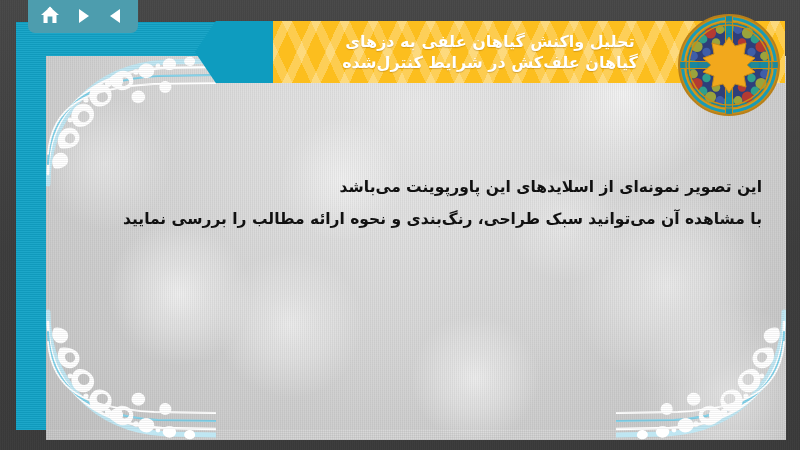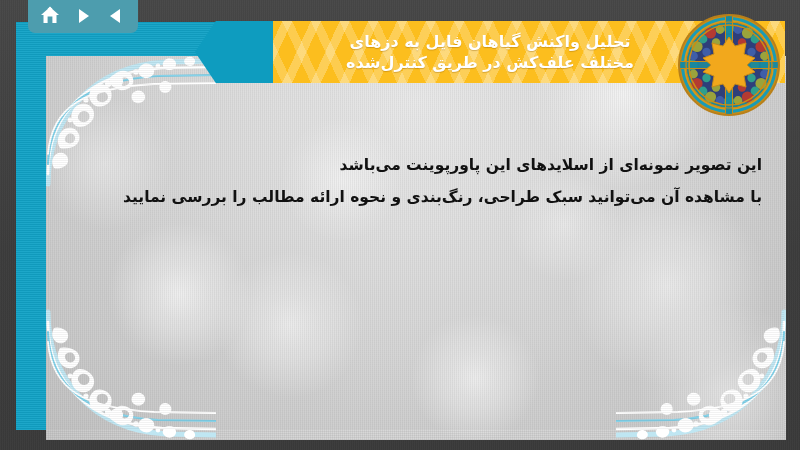--- a/index.html
+++ b/index.html
@@ -217,21 +217,21 @@
     height: 106px;
     z-index: 25;
   }
   .medallion svg { display: block; width: 100%; height: 100%; }
 
   
   .body-text {
     position: absolute;
     left: 0;
     right: 24px;
-    top: 94px;
+    top: 116px;
     text-align: right;
     direction: rtl;
     font-family: "DejaVu Sans", sans-serif;
     font-size: 15.5px;
     font-weight: bold;
     color: #111111;
     line-height: 2.05;
     z-index: 10;
   }
   .body-line { display: block; }
@@ -340,22 +340,22 @@
         <span class="body-line">با مشاهده آن می‌توانید سبک طراحی، رنگ‌بندی و نحوه ارائه مطالب را بررسی نمایید</span>
       </div>
 
     </div>
   </div>
 
   <div class="title-wrap">
     <div class="title-wedge"></div>
     <div class="gold-band"></div>
     <div class="title-text">
-      <span>تحلیل واکنش گیاهان فایل به دزهای</span>
-      <span>مختلف علف‌کش در طریق کنترل‌شده</span>
+      <span>تحلیل واکنش گیاهان علفی به دزهای</span>
+      <span>گیاهان علف‌کش در شرایط کنترل‌شده</span>
     </div>
   </div>
 
   <div class="medallion">
     <svg viewBox="0 0 106 106" xmlns="http://www.w3.org/2000/svg">
       <defs>
         <clipPath id="medclip">
             <circle cx="53" cy="53" r="49"></circle>
           </clipPath>
       </defs>

